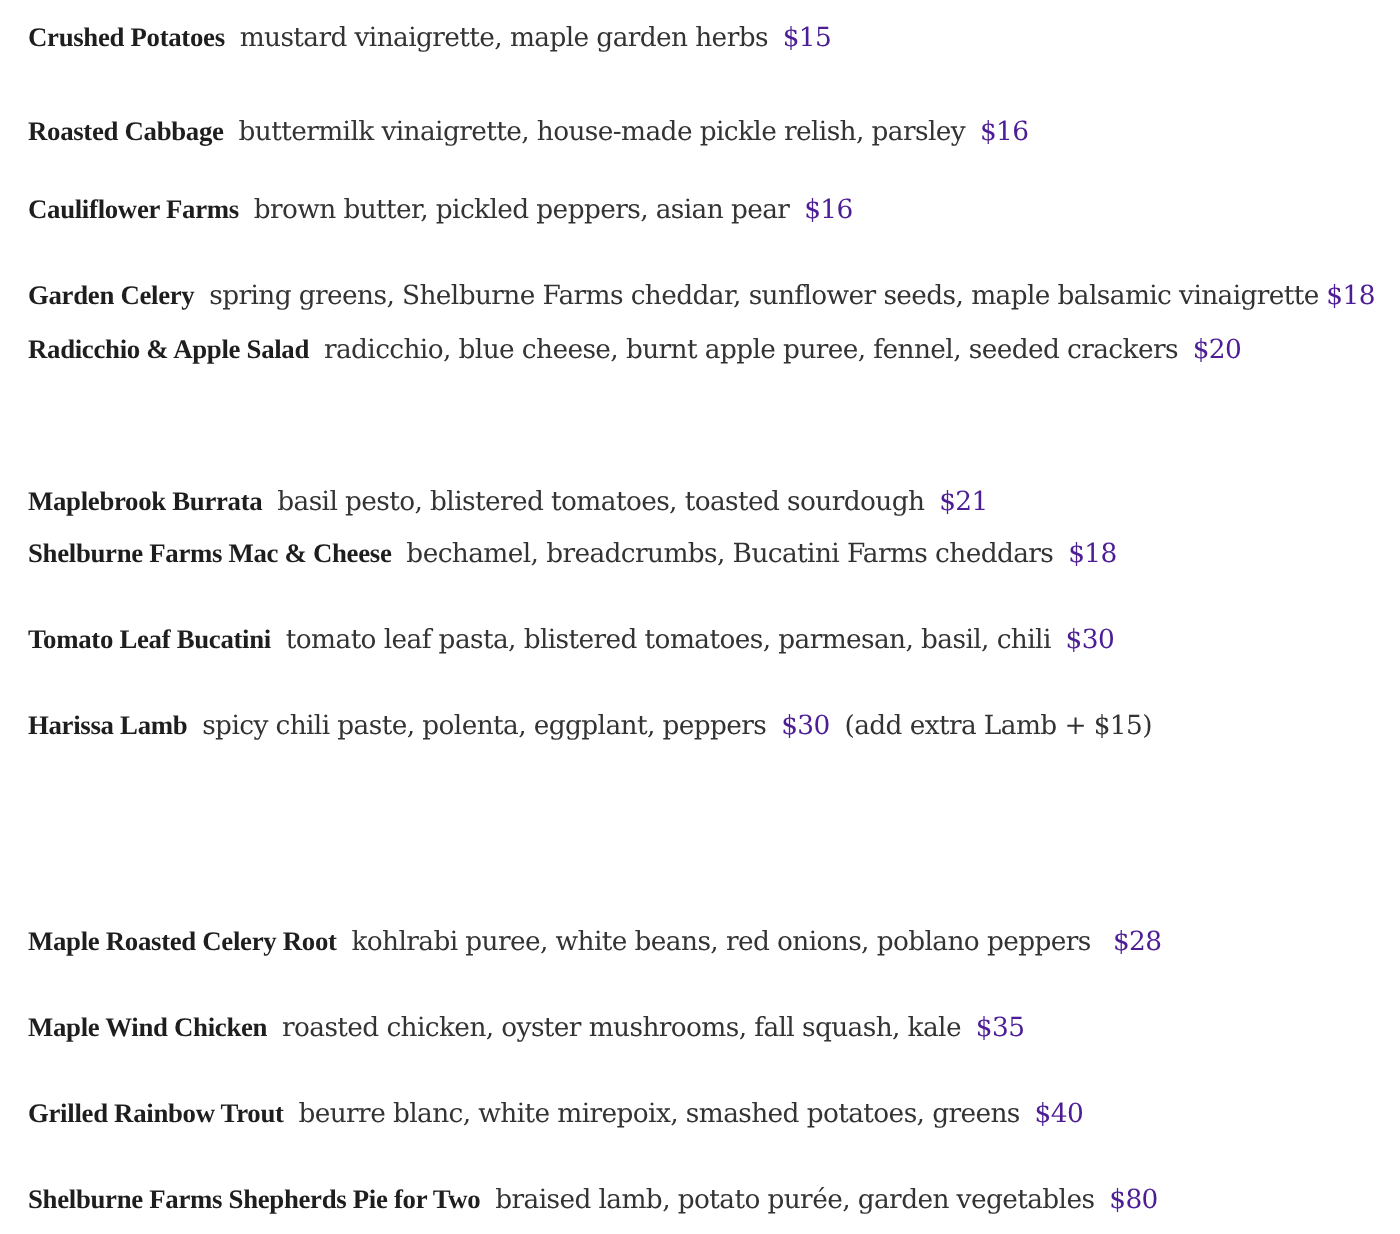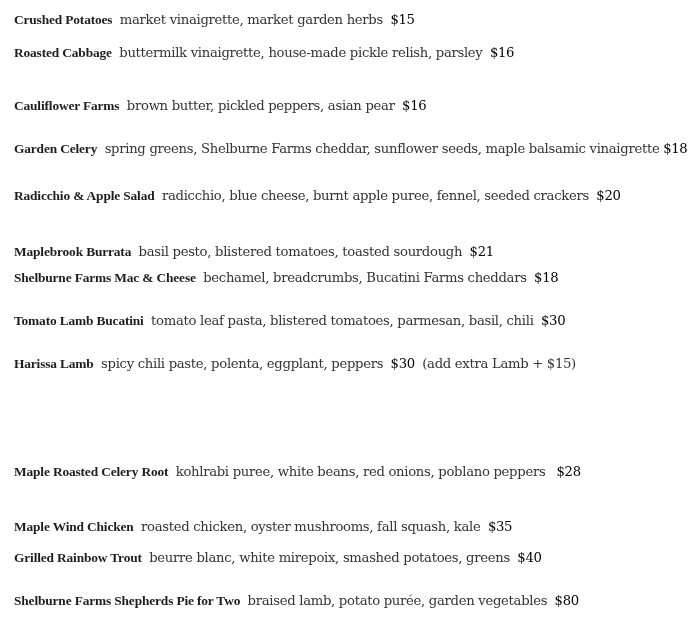--- a/index.html
+++ b/index.html
@@ -37,78 +37,78 @@
       letter-spacing: -0.15px;
     }
     .item-desc {
       color: #333333;
       font-family: "DejaVu Serif", serif;
       font-size: 13.2px;
       letter-spacing: -0.3px;
       font-weight: 300;
     }
     .item-price {
-      color: #000000;
+      color: #4c1d95;
       font-family: "DejaVu Serif", serif;
       font-size: 13.2px;
       letter-spacing: -0.3px;
     }
     .item-note {
       color: #333333;
       font-family: "DejaVu Serif", serif;
       font-size: 13.2px;
       letter-spacing: -0.3px;
     }
   </style>
 </head>
 <body>
 
 <div class="menu">
 
   <div class="menu-item" style="top:10px">
-    <span class="item-name">Crushed Potatoes</span>&nbsp;&nbsp;<span class="item-desc">market vinaigrette, market garden herbs</span>&nbsp;&nbsp;<span class="item-price">$15</span>
+    <span class="item-name">Crushed Potatoes</span>&nbsp;&nbsp;<span class="item-desc">mustard vinaigrette, maple garden herbs</span>&nbsp;&nbsp;<span class="item-price">$15</span>
   </div>
 
-  <div class="menu-item" style="top:43px">
+  <div class="menu-item" style="top:57px">
     <span class="item-name">Roasted Cabbage</span>&nbsp;&nbsp;<span class="item-desc">buttermilk vinaigrette, house-made pickle relish, parsley</span>&nbsp;&nbsp;<span class="item-price">$16</span>
   </div>
 
   <div class="menu-item" style="top:96px">
     <span class="item-name">Cauliflower Farms</span>&nbsp;&nbsp;<span class="item-desc">brown butter, pickled peppers, asian pear</span>&nbsp;&nbsp;<span class="item-price">$16</span>
   </div>
 
   <div class="menu-item" style="top:139px">
     <span class="item-name">Garden Celery</span>&nbsp;&nbsp;<span class="item-desc">spring greens, Shelburne Farms cheddar, sunflower seeds, maple balsamic vinaigrette</span>&nbsp;<span class="item-price">$18</span>
   </div>
 
-  <div class="menu-item" style="top:186px">
+  <div class="menu-item" style="top:166px">
     <span class="item-name">Radicchio &amp; Apple Salad</span>&nbsp;&nbsp;<span class="item-desc">radicchio, blue cheese, burnt apple puree, fennel, seeded crackers</span>&nbsp;&nbsp;<span class="item-price">$20</span>
   </div>
 
   <div class="menu-item" style="top:242px">
     <span class="item-name">Maplebrook Burrata</span>&nbsp;&nbsp;<span class="item-desc">basil pesto, blistered tomatoes, toasted sourdough</span>&nbsp;&nbsp;<span class="item-price">$21</span>
   </div>
 
   <div class="menu-item" style="top:268px">
     <span class="item-name">Shelburne Farms Mac &amp; Cheese</span>&nbsp;&nbsp;<span class="item-desc">bechamel, breadcrumbs, Bucatini Farms cheddars</span>&nbsp;&nbsp;<span class="item-price">$18</span>
   </div>
 
   <div class="menu-item" style="top:311px">
-    <span class="item-name">Tomato Lamb Bucatini</span>&nbsp;&nbsp;<span class="item-desc">tomato leaf pasta, blistered tomatoes, parmesan, basil, chili</span>&nbsp;&nbsp;<span class="item-price">$30</span>
+    <span class="item-name">Tomato Leaf Bucatini</span>&nbsp;&nbsp;<span class="item-desc">tomato leaf pasta, blistered tomatoes, parmesan, basil, chili</span>&nbsp;&nbsp;<span class="item-price">$30</span>
   </div>
 
   <div class="menu-item" style="top:354px">
     <span class="item-name">Harissa Lamb</span>&nbsp;&nbsp;<span class="item-desc">spicy chili paste, polenta, eggplant, peppers</span>&nbsp;&nbsp;<span class="item-price">$30</span>&nbsp;&nbsp;<span class="item-note">(add extra Lamb + $15)</span>
   </div>
 
   <div class="menu-item" style="top:462px">
     <span class="item-name">Maple Roasted Celery Root</span>&nbsp;&nbsp;<span class="item-desc">kohlrabi puree, white beans, red onions, poblano peppers</span>&nbsp;&nbsp;&nbsp;<span class="item-price">$28</span>
   </div>
 
-  <div class="menu-item" style="top:517px">
+  <div class="menu-item" style="top:505px">
     <span class="item-name">Maple Wind Chicken</span>&nbsp;&nbsp;<span class="item-desc">roasted chicken, oyster mushrooms, fall squash, kale</span>&nbsp;&nbsp;<span class="item-price">$35</span>
   </div>
 
   <div class="menu-item" style="top:548px">
     <span class="item-name">Grilled Rainbow Trout</span>&nbsp;&nbsp;<span class="item-desc">beurre blanc, white mirepoix, smashed potatoes, greens</span>&nbsp;&nbsp;<span class="item-price">$40</span>
   </div>
 
   <div class="menu-item" style="top:591px">
     <span class="item-name">Shelburne Farms Shepherds Pie for Two</span>&nbsp;&nbsp;<span class="item-desc">braised lamb, potato purée, garden vegetables</span>&nbsp;&nbsp;<span class="item-price">$80</span>
   </div>

